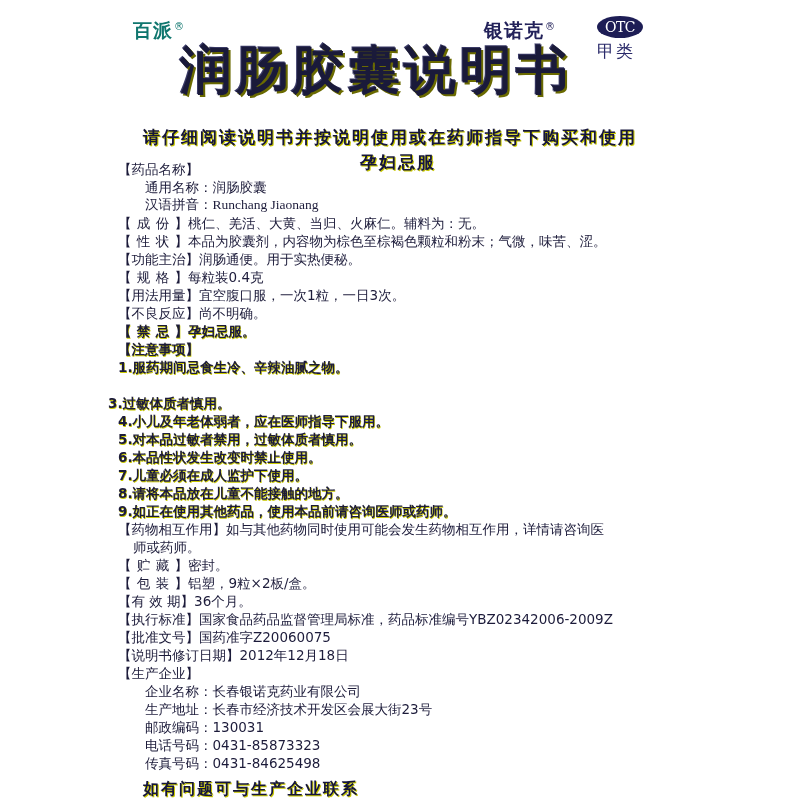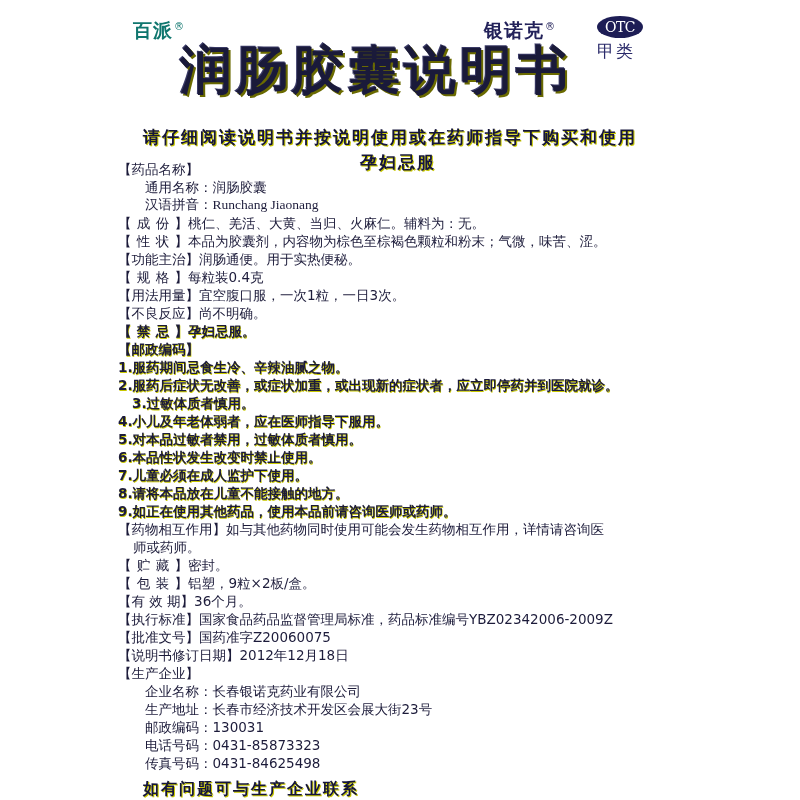--- a/index.html
+++ b/index.html
@@ -109,24 +109,23 @@
   </div>
 
   <div class="line ind3" style="top:304px;">
     <span>【不良反应】</span><span>尚不明确。</span>
   </div>
 
   <div class="line ind3 b" style="top:322px;">
     <span class="spread2"><span>【禁</span><span>忌】</span></span><span>孕妇忌服。</span>
   </div>
 
-  <div class="line ind3 b" style="top:340px;">【邮政编码】</div>
+  <div class="line ind3 b" style="top:340px;">【注意事项】</div>
   <div class="line b" style="left:118px; top:358px;">1.服药期间忌食生冷、辛辣油腻之物。</div>
-  <div class="line b" style="left:118px; top:376px;">2.服药后症状无改善，或症状加重，或出现新的症状者，应立即停药并到医院就诊。</div>
-  <div class="line b" style="left:132px; top:394px;">3.过敏体质者慎用。</div>
+  <div class="line b" style="left:108px; top:394px;">3.过敏体质者慎用。</div>
   <div class="line b" style="left:118px; top:412px;">4.小儿及年老体弱者，应在医师指导下服用。</div>
   <div class="line b" style="left:118px; top:430px;">5.对本品过敏者禁用，过敏体质者慎用。</div>
   <div class="line b" style="left:118px; top:448px;">6.本品性状发生改变时禁止使用。</div>
   <div class="line b" style="left:118px; top:466px;">7.儿童必须在成人监护下使用。</div>
   <div class="line b" style="left:118px; top:484px;">8.请将本品放在儿童不能接触的地方。</div>
   <div class="line b" style="left:118px; top:502px;">9.如正在使用其他药品，使用本品前请咨询医师或药师。</div>
 
   <div class="line ind3" style="top:520px;">
     <span>【药物相互作用】</span><span>如与其他药物同时使用可能会发生药物相互作用，详情请咨询医</span>
   </div>

